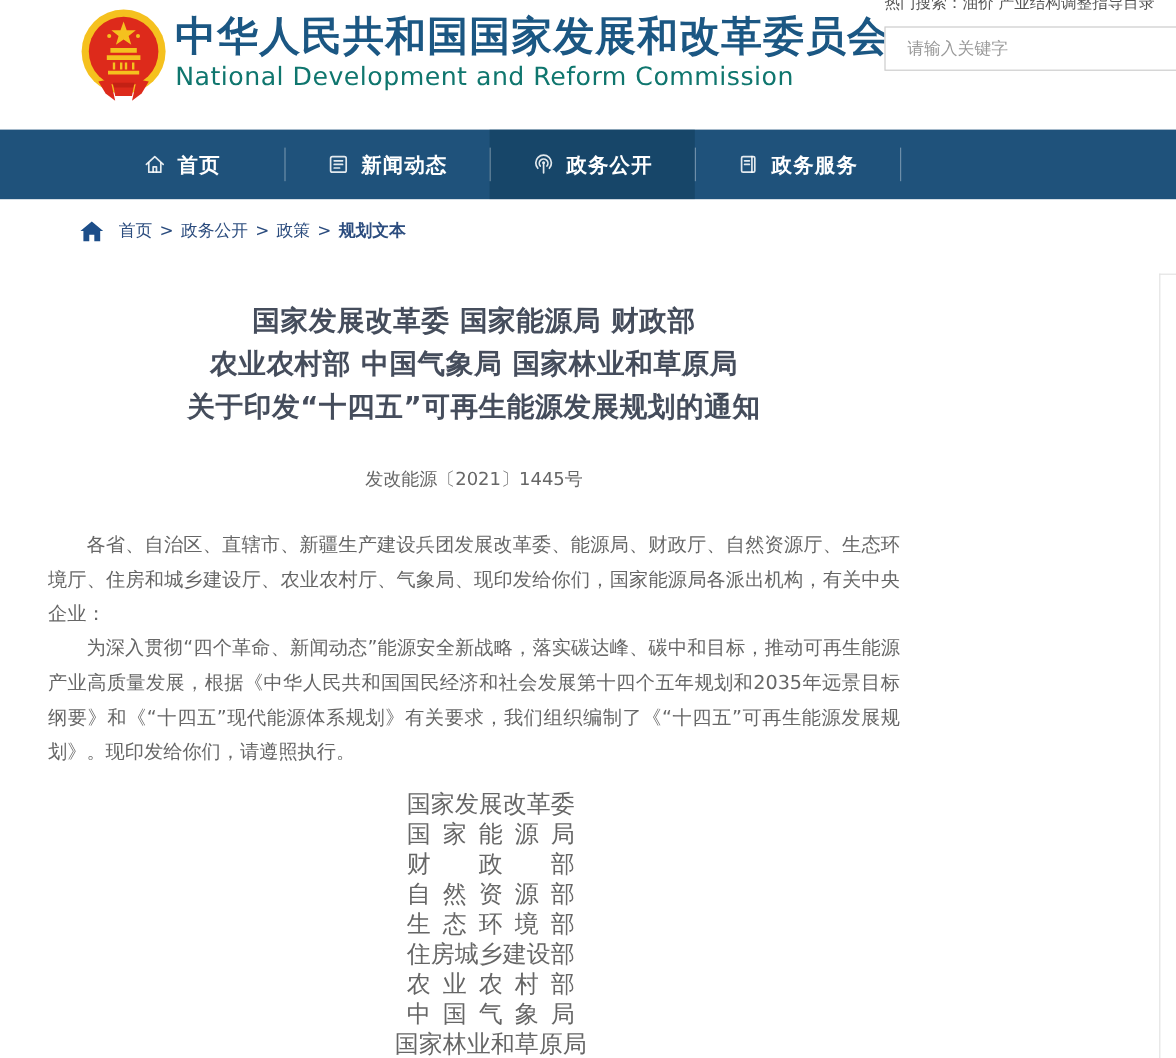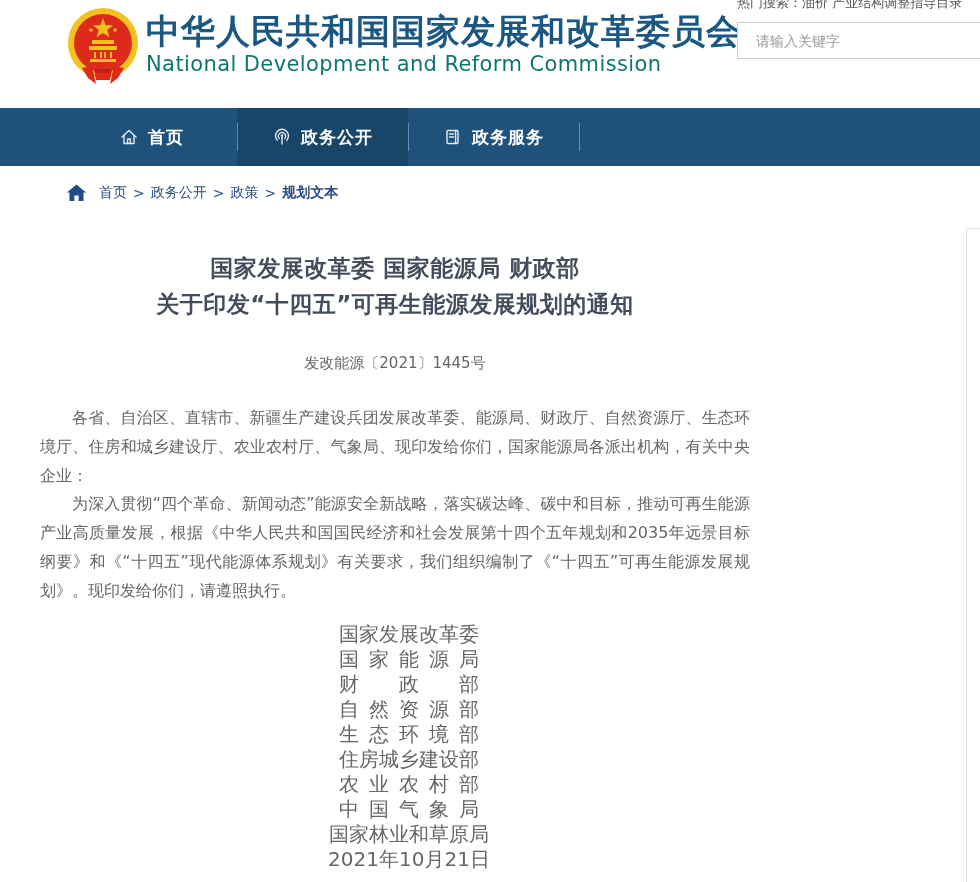--- a/index.html
+++ b/index.html
@@ -106,20 +106,29 @@
           <svg viewBox="0 0 20 20">
               <path d="M3 10 L10 3.5 L17 10"></path>
               <path d="M5 8.8 V16.5 H15 V8.8"></path>
               <path d="M8.6 16.5 V12 H11.4 V16.5"></path>
             </svg>
         </span>
         <span>首页</span>
       </div>
 
 
+      <div class="nav-item">
+        <span class="nav-icon">
+          <svg viewBox="0 0 20 20">
+              <rect x="3.5" y="3.5" width="13" height="13" rx="1.5"></rect>
+              <path d="M6.5 7 H13.5 M6.5 10 H13.5 M6.5 13 H11"></path>
+            </svg>
+        </span>
+        <span>新闻动态</span>
+      </div>
 
       <div class="nav-item active">
         <span class="nav-icon">
           <svg viewBox="0 0 20 20">
               <path d="M5.2 13.2 A6.5 6.5 0 1 1 14.8 13.2"></path>
               <path d="M7.2 11.4 A3.6 3.6 0 1 1 12.8 11.4"></path>
               <circle cx="10" cy="8.6" r="1.3" fill="rgba(255,255,255,.88)" stroke="none"></circle>
               <path d="M10 10.2 V17"></path>
             </svg>
         </span>
@@ -158,20 +167,21 @@
     <span class="crumb-sep">&gt;</span>
     <span class="crumb current">规划文本</span>
   </div>
 
   <div class="side-panel-edge"></div>
 
   <div class="doc">
 
     <div class="doc-title">
       <div>国家发展改革委 国家能源局 财政部</div>
+      <div>农业农村部 中国气象局 国家林业和草原局</div>
       <div>关于印发“十四五”可再生能源发展规划的通知</div>
     </div>
 
     <div class="doc-number">发改能源〔2021〕1445号</div>
 
     <div class="doc-body">
       <p>各省、自治区、直辖市、新疆生产建设兵团发展改革委、能源局、财政厅、自然资源厅、生态环境厅、住房和城乡建设厅、农业农村厅、气象局、现印发给你们，国家能源局各派出机构，有关中央企业：</p>
       <p>为深入贯彻“四个革命、新闻动态”能源安全新战略，落实碳达峰、碳中和目标，推动可再生能源产业高质量发展，根据《中华人民共和国国民经济和社会发展第十四个五年规划和2035年远景目标纲要》和《“十四五”现代能源体系规划》有关要求，我们组织编制了《“十四五”可再生能源发展规划》。现印发给你们，请遵照执行。</p>
     </div>
 

